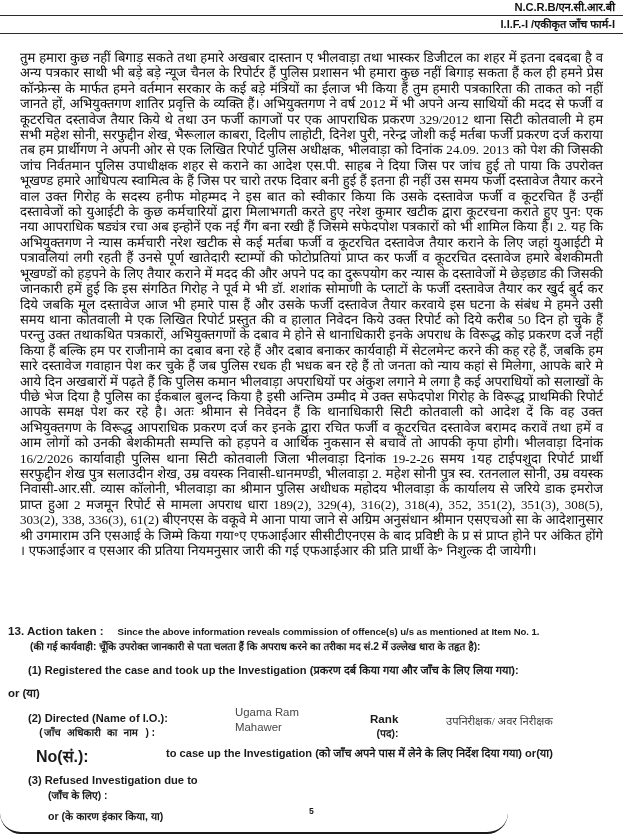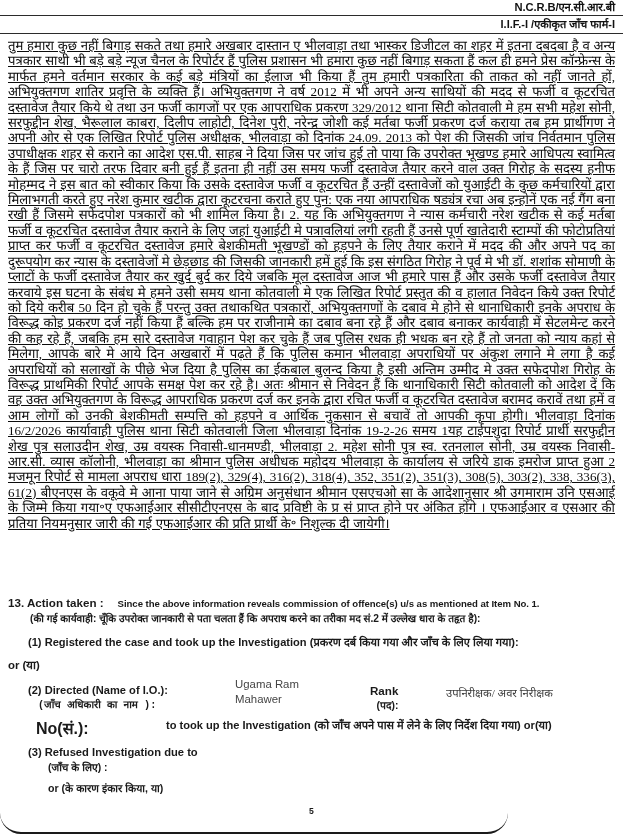--- a/index.html
+++ b/index.html
@@ -60,38 +60,39 @@
     left: 8px;
     width: 607px;
     font-family: "Liberation Serif", "DejaVu Serif", serif;
     font-size: 13.1px;
     line-height: 15.4px;
     text-align: justify;
     text-justify: inter-word;
     word-spacing: 0.4px;
     color: #0b0b0b;
   }
-  .body-text p { margin: 0; text-decoration: underline; }
+  .body-text p { margin: 12px; }
 
   
   .action-block {
     position: absolute;
     top: 596px;
     left: 8px;
     width: 607px;
     font-family: "Liberation Sans", "DejaVu Sans", sans-serif;
     color: #1a1a1a;
   }
 
   .act-title-row {
     display: flex;
     align-items: baseline;
     font-weight: bold;
     font-size: 11.6px;
     line-height: 14px;
+    margin-top: 28px;
   }
   .act-title-label { white-space: nowrap; }
   .act-title-text {
     font-weight: bold;
     font-size: 9.6px;
     margin-left: 14px;
     letter-spacing: -0.05px;
   }
   .act-title-hi {
     font-weight: bold;
@@ -247,21 +248,21 @@
       <div class="io-name">Ugama Ram Mahawer</div>
       <div class="rank-label">
         <span>Rank</span>
         <span class="hi">(पद):</span>
       </div>
       <div class="rank-value">उपनिरीक्षक/ अवर निरीक्षक</div>
     </div>
 
     <div class="no-row">
       <span class="no-label">No(सं.):</span>
-      <span class="no-text">to took up the Investigation (को जाँच अपने पास में लेने के लिए निर्देश दिया गया) or(या)</span>
+      <span class="no-text">to case up the Investigation (को जाँच अपने पास में लेने के लिए निर्देश दिया गया) or(या)</span>
     </div>
 
     <div class="refused">
       <span>(3)  Refused Investigation due to</span>
       <span class="indent">(जाँच के लिए) :</span>
       <span class="or-ref">or (के कारण इंकार किया, या)</span>
     </div>
 
   </div>
 

